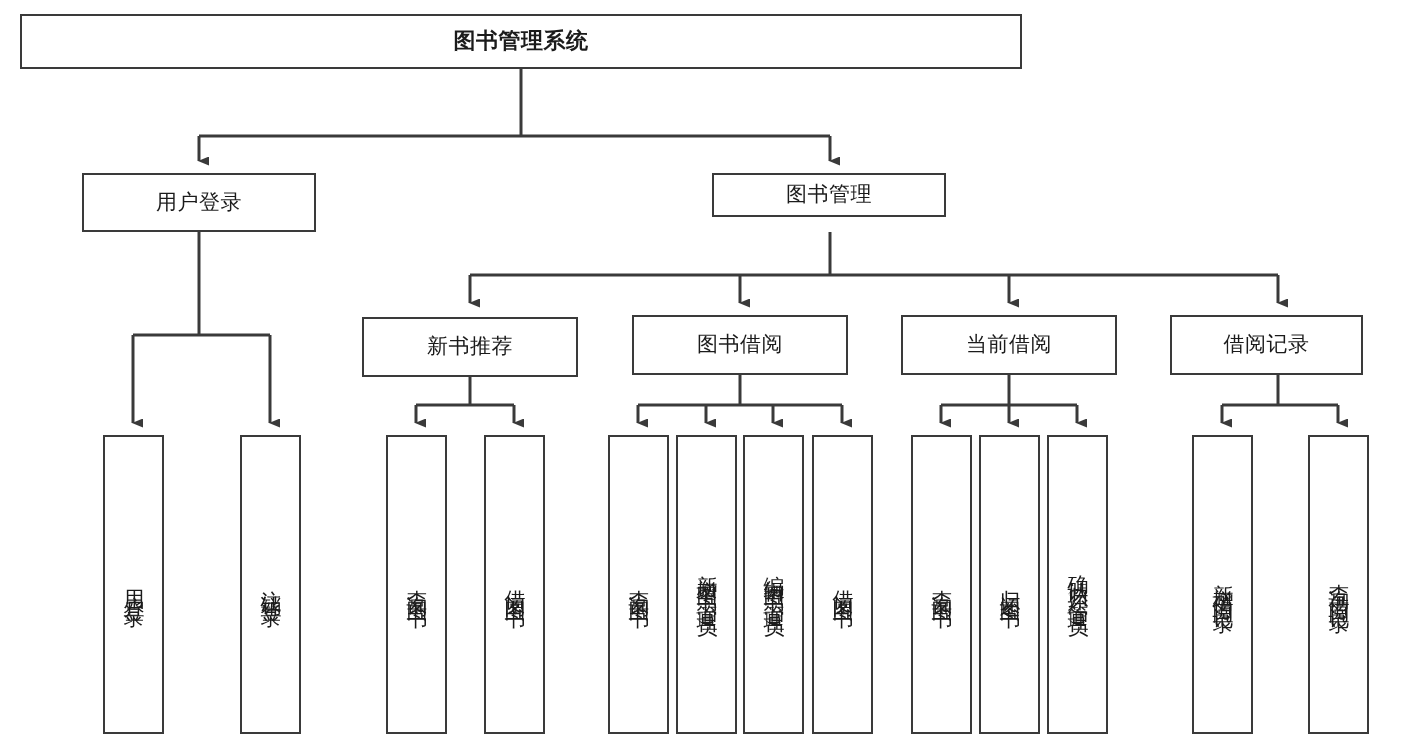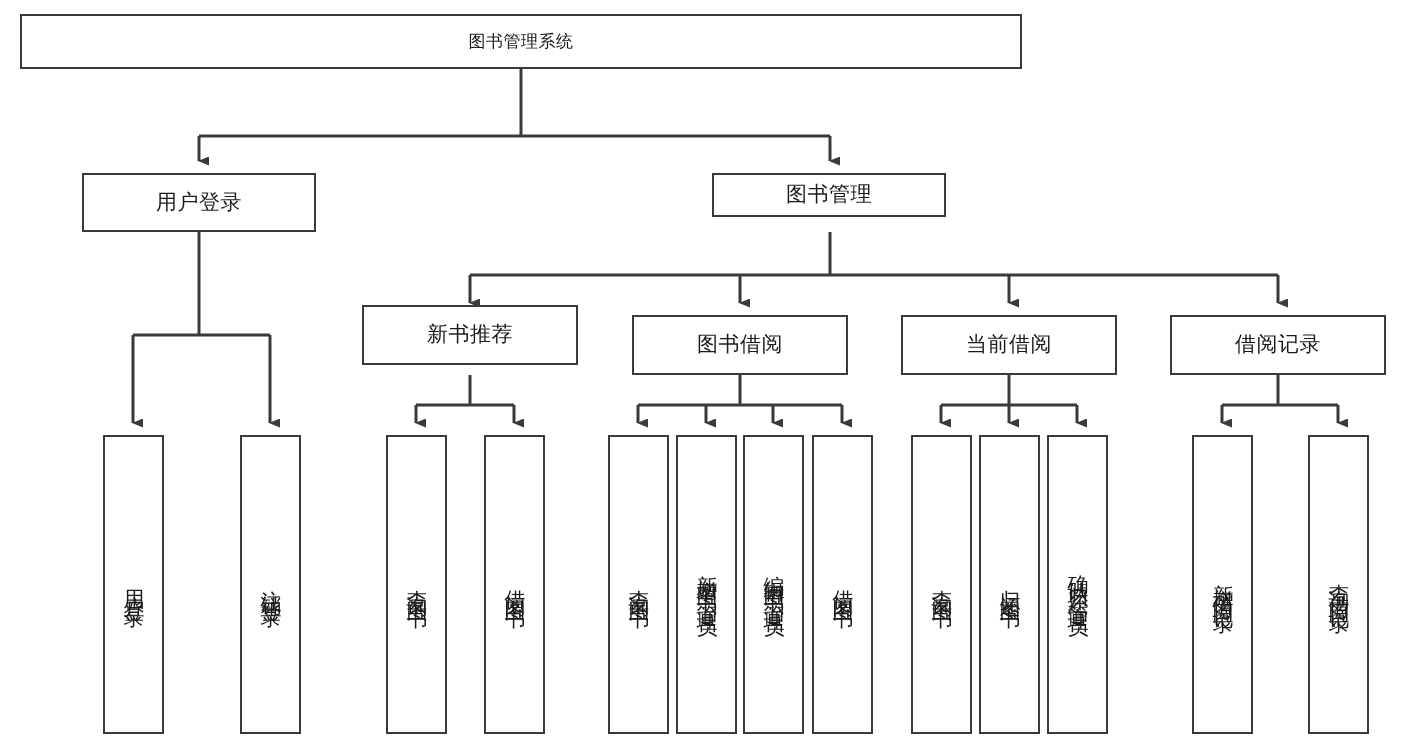--- a/index.html
+++ b/index.html
@@ -42,21 +42,22 @@
     line-height: 1.12;
     text-align: center;
     white-space: nowrap;
   }
   
   .node.horiz .node-label {
     font-size: 21px;
     letter-spacing: 0.5px;
   }
   .node.root .node-label {
-    font-size: 17px;
+    font-size: 22px;
+    font-weight: bold;
   }
   
   .node.leaf {
     border-width: 2.5px;
   }
   .node.leaf .node-label {
     writing-mode: vertical-rl;
     text-orientation: upright;
     font-size: 21px;
     letter-spacing: 6px;
@@ -136,33 +137,33 @@
   </div>
 
   <div class="node horiz" style="left:82px; top:173px; width:234px; height:59px;">
     <span class="node-label">用户登录</span>
   </div>
 
   <div class="node horiz" style="left:712px; top:173px; width:234px; height:44px;">
     <span class="node-label">图书管理</span>
   </div>
 
-  <div class="node horiz" style="left:362px; top:305px; width:216px; height:60px;">
+  <div class="node horiz" style="left:362px; top:317px; width:216px; height:60px;">
     <span class="node-label">新书推荐</span>
   </div>
 
   <div class="node horiz" style="left:632px; top:315px; width:216px; height:60px;">
     <span class="node-label">图书借阅</span>
   </div>
 
   <div class="node horiz" style="left:901px; top:315px; width:216px; height:60px;">
     <span class="node-label">当前借阅</span>
   </div>
 
-  <div class="node horiz" style="left:1170px; top:315px; width:216px; height:60px;">
+  <div class="node horiz" style="left:1170px; top:315px; width:193px; height:60px;">
     <span class="node-label">借阅记录</span>
   </div>
 
   <div class="node leaf" style="left:103px; top:435px; width:61px; height:299px;">
     <span class="node-label">用户登录</span>
   </div>
 
   <div class="node leaf" style="left:240px; top:435px; width:61px; height:299px;">
     <span class="node-label">注销登录</span>
   </div>

